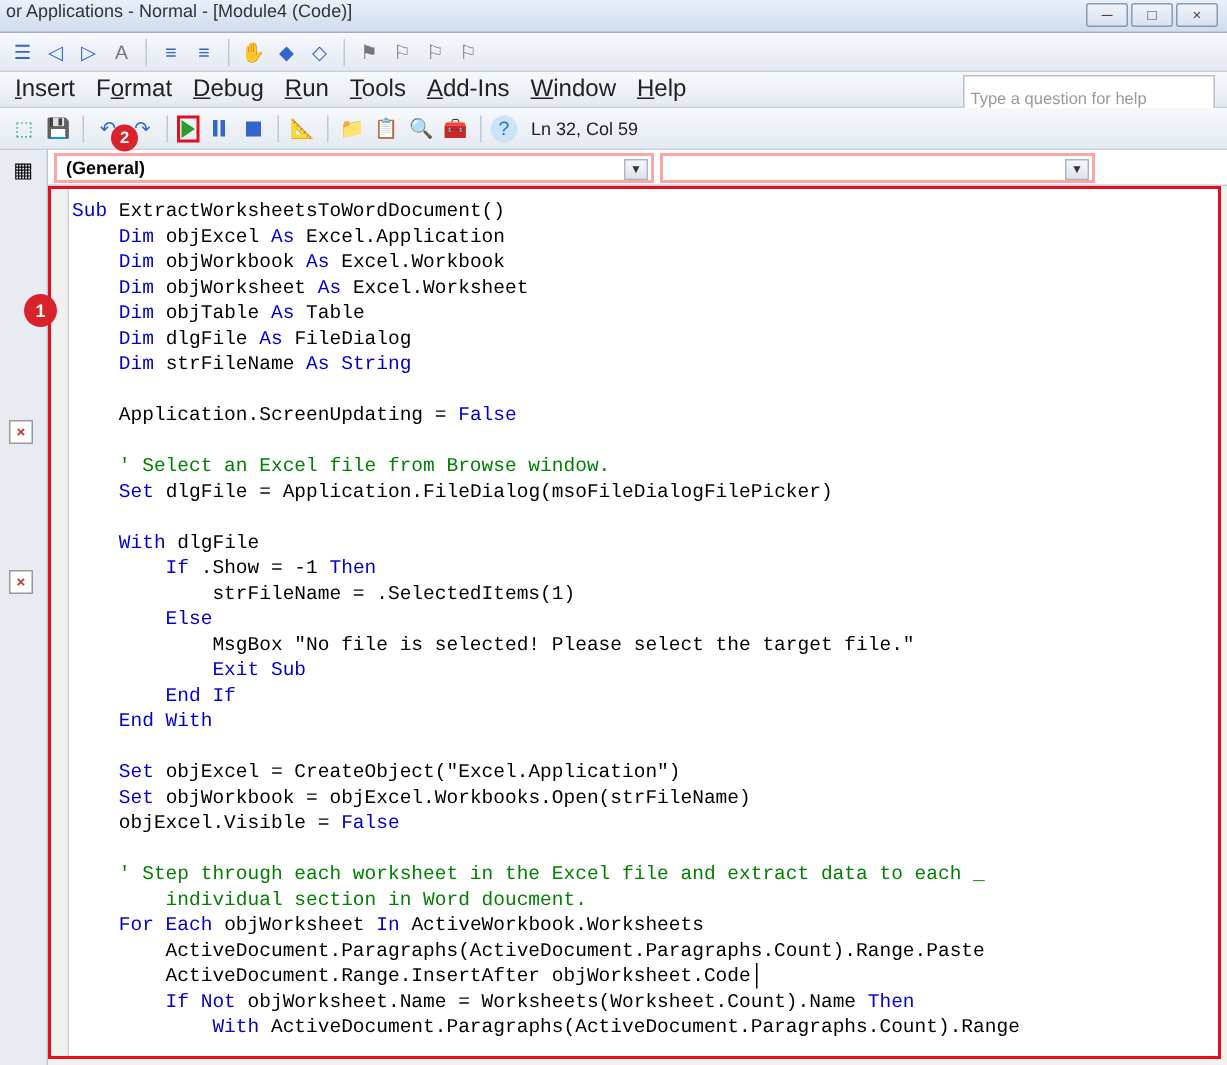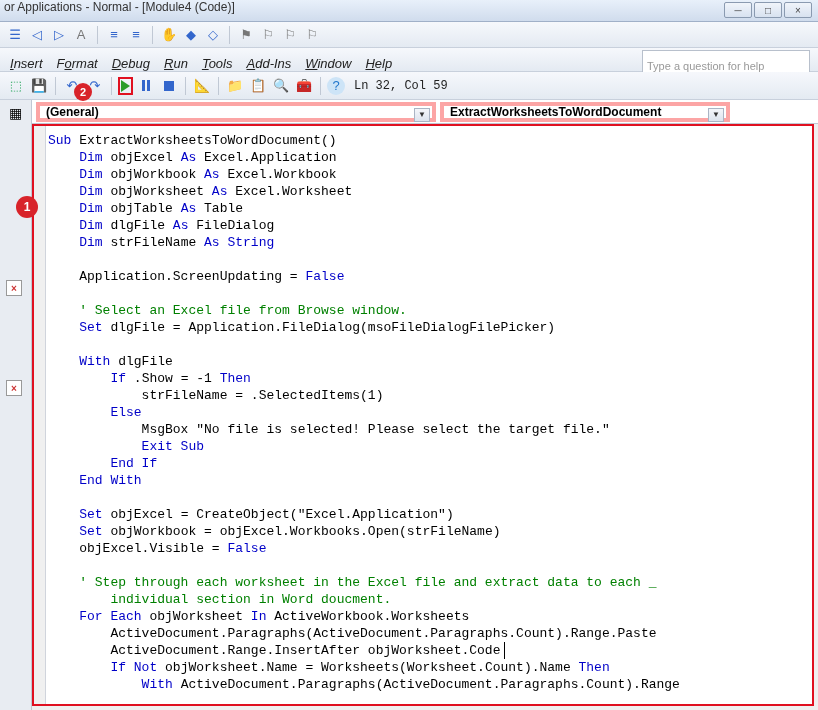--- a/index.html
+++ b/index.html
@@ -5,37 +5,37 @@
   * { box-sizing: border-box; margin: 0; padding: 0; }
   body { font-family: "Segoe UI", Tahoma, sans-serif; font-size: 11px; background: #f0f0f0; width: 818px; height: 710px; overflow: hidden; position: relative; }
   .titlebar { background: linear-gradient(#e8f0fa, #d0dced); height: 22px; display: flex; align-items: flex-start; padding-left: 4px; font-size: 12px; color: #333; border-bottom: 1px solid #a0b0c8; }
   .win-controls { position: absolute; right: 6px; top: 2px; display: flex; gap: 2px; }
   .win-btn { width: 28px; height: 16px; background: linear-gradient(#f0f4fa,#d8e2f0); border: 1px solid #8a9ab0; border-radius: 2px; font-size: 10px; display:flex; align-items:center; justify-content:center; color:#444; cursor:pointer; }
   .toolbar1 { height: 26px; background: linear-gradient(#f6f8fc,#e4eaf2); border-bottom: 1px solid #c8d0dc; display:flex; align-items:center; padding-left: 6px; gap: 4px; }
   .tbtn { width:18px; height:18px; display:flex; align-items:center; justify-content:center; color:#4a6; font-size:13px; cursor:pointer; }
   .tbtn.blue { color:#36c; }
   .tbtn.gray { color:#777; }
   .sep { width:1px; height:18px; background:#c0c8d4; margin:0 3px; }
-  .menubar { height: 24px; background: linear-gradient(#f6f8fc,#e4eaf2); border-bottom:1px solid #c8d0dc; display:flex; align-items:flex-end; padding-left:10px; gap:14px; font-size:13px; color:#222;font-style:italic; }
+  .menubar { height: 24px; background: linear-gradient(#f6f8fc,#e4eaf2); border-bottom:1px solid #c8d0dc; display:flex; align-items:center; padding-left:10px; gap:14px; font-size:16px; color:#222; }
   .menu-item { cursor:pointer; }
   .menu-item .ul { text-decoration: underline; }
   .helpbox { position:absolute; right:8px; top:50px; width:168px; height:32px; border:1px solid #b8c0cc; background:#fff; color:#999; font-size:11px; padding:1px 4px; display:flex; align-items:center; }
   .toolbar2 { height: 28px; background: linear-gradient(#f6f8fc,#e4eaf2); border-bottom:1px solid #c8d0dc; display:flex; align-items:center; padding-left:6px; gap:3px; position:relative; }
   .tb2-btn { width:20px; height:20px; display:flex; align-items:center; justify-content:center; font-size:13px; cursor:pointer; color:#555; }
   .run-btn-box { border:2px solid #e01020; padding:1px; display:flex; align-items:center; justify-content:center; }
   .run-arrow { width:0; height:0; border-top:6px solid transparent; border-bottom:6px solid transparent; border-left:9px solid #2a9d2a; }
   .pause-icon { display:flex; gap:2px; }
   .pause-icon span { width:3px; height:11px; background:#3366cc; }
   .stop-icon { width:10px; height:10px; background:#3366cc; }
-  .status-text { margin-left:6px; font-size:12px; color:#222;font-family:Liberation Mono, monospace; }
+  .status-text { margin-left:6px; font-size:12px; color:#222; }
   .badge2 { position:absolute; left:74px; top:83px; width:18px; height:18px; border-radius:50%; background:#d8232a; color:#fff; font-size:11px; font-weight:bold; display:flex; align-items:center; justify-content:center; z-index:5; }
   .left-col { position:absolute; left:0; top:100px; width:32px; bottom:0; background:#e8ecf2; border-right:1px solid #c0c8d4; display:flex; flex-direction:column; align-items:center; padding-top:4px; gap:6px; }
   .left-icon { width:18px; height:18px; display:flex; align-items:center; justify-content:center; font-size:14px; cursor:pointer; }
   .dropdown-row { position:absolute; left:32px; top:100px; right:0; height:24px; background:#fff; border-bottom:1px solid #c0c8d4; display:flex; align-items:center; }
-  .dd { height:20px; border:4px solid #fca5a5; background:#fff; display:flex; align-items:center; padding-left:6px; font-size:12px; color:#000; position:relative; margin-left:4px; }
+  .dd { height:20px; border:2px solid #fca5a5; background:#fff; display:flex; align-items:center; padding-left:6px; font-size:12px; color:#000; position:relative; margin-left:4px; }
   .dd1 { width:400px; font-weight:bold; }
   .dd2 { width:290px; font-weight:bold; }
   .dd-arr { position:absolute; right:2px; top:2px; width:16px; height:14px; background:linear-gradient(#f4f6fa,#dde4ee); border:1px solid #aab4c4; display:flex; align-items:center; justify-content:center; font-size:8px; color:#333; }
   .code-wrap { position:absolute; left:32px; top:124px; right:4px; bottom:4px; background:#fff; border:2px solid #e01020; overflow:hidden; }
   .code-inner { position:absolute; left:14px; top:6px; right:6px; bottom:6px; font-family: Consolas, "Courier New", monospace; font-size:13px; line-height:17px; white-space:pre; color:#000; }
   .ruler { position:absolute; left:0; top:0; width:12px; bottom:0; background:#f0f0f0; border-right:1px solid #d0d4dc; }
   .kw { color:#0000c8; }
   .cm { color:#008000;text-align:right; }
   .badge1 { position:absolute; left:16px; top:196px; width:22px; height:22px; border-radius:50%; background:#d8232a; color:#fff; font-size:12px; font-weight:bold; display:flex; align-items:center; justify-content:center; z-index:10; }
   .cursor-line { display:inline-block; border-right:1px solid #000; }
@@ -120,21 +120,20 @@
 <div class="left-col">
   <div class="left-icon">▦</div>
 </div>
 
 <div class="dropdown-row">
   <div class="dd dd1">
     <span>(General)</span>
     <div class="dd-arr">▼</div>
   </div>
   <div class="dd dd2">
-    <span>ExtractWorksheetsToWordDocument</span>
     <div class="dd-arr">▼</div>
   </div>
 </div>
 
 <div class="code-wrap">
   <div class="ruler"></div>
   <div class="code-inner" id="code-target"><span class="kw">Sub </span><span>ExtractWorksheetsToWordDocument()
 </span><span class="kw">    Dim </span><span>objExcel </span><span class="kw">As </span><span>Excel.Application
 </span><span class="kw">    Dim </span><span>objWorkbook </span><span class="kw">As </span><span>Excel.Workbook
 </span><span class="kw">    Dim </span><span>objWorksheet </span><span class="kw">As </span><span>Excel.Worksheet

